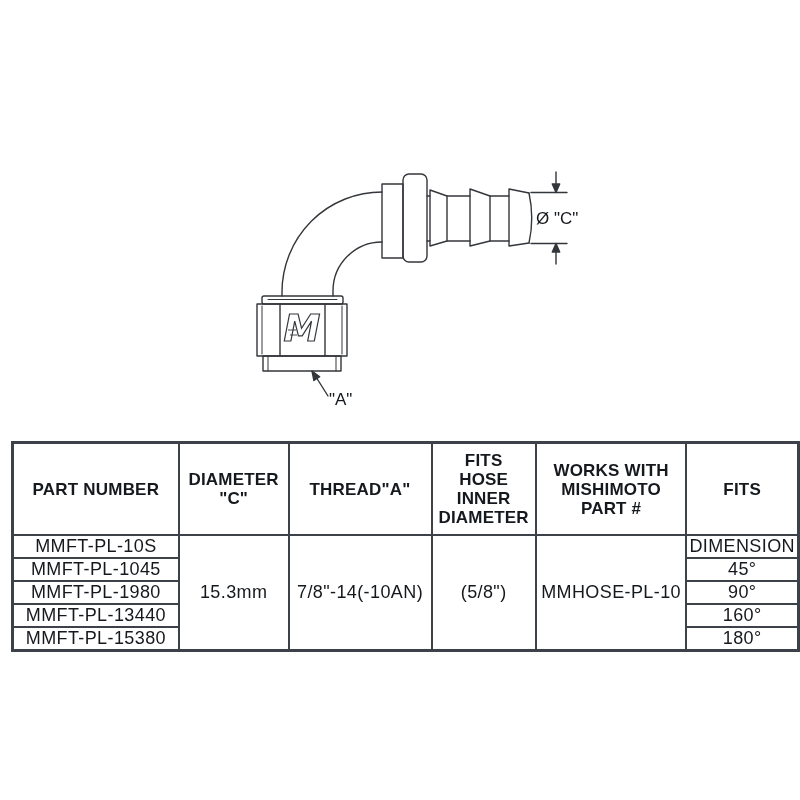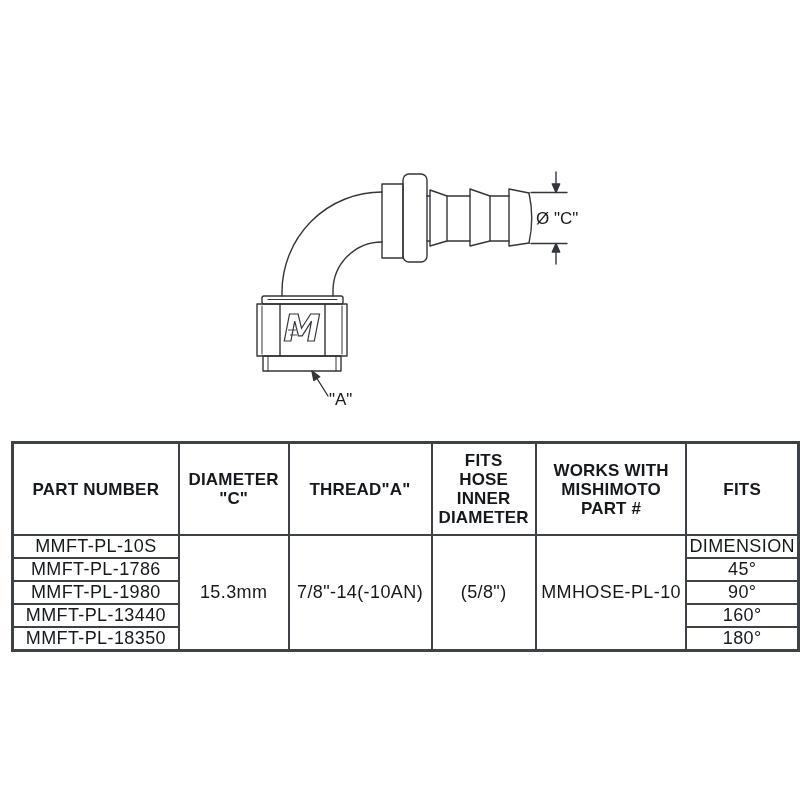--- a/index.html
+++ b/index.html
@@ -120,30 +120,30 @@
     <tbody>
       <tr>
         <td>MMFT-PL-10S</td>
         <td rowspan="5">15.3mm</td>
         <td rowspan="5">7/8"-14(-10AN)</td>
         <td rowspan="5">(5/8")</td>
         <td rowspan="5">MMHOSE-PL-10</td>
         <td class="angle-cell">DIMENSION</td>
       </tr>
       <tr>
-        <td>MMFT-PL-1786</td>
+        <td>MMFT-PL-1045</td>
         <td class="angle-cell">45°</td>
       </tr>
       <tr>
         <td>MMFT-PL-1980</td>
         <td class="angle-cell">90°</td>
       </tr>
       <tr>
         <td>MMFT-PL-13440</td>
         <td class="angle-cell">160°</td>
       </tr>
       <tr>
-        <td>MMFT-PL-18350</td>
+        <td>MMFT-PL-15380</td>
         <td class="angle-cell">180°</td>
       </tr>
     </tbody>
   </table>
 </div>
 
 </body></html>

